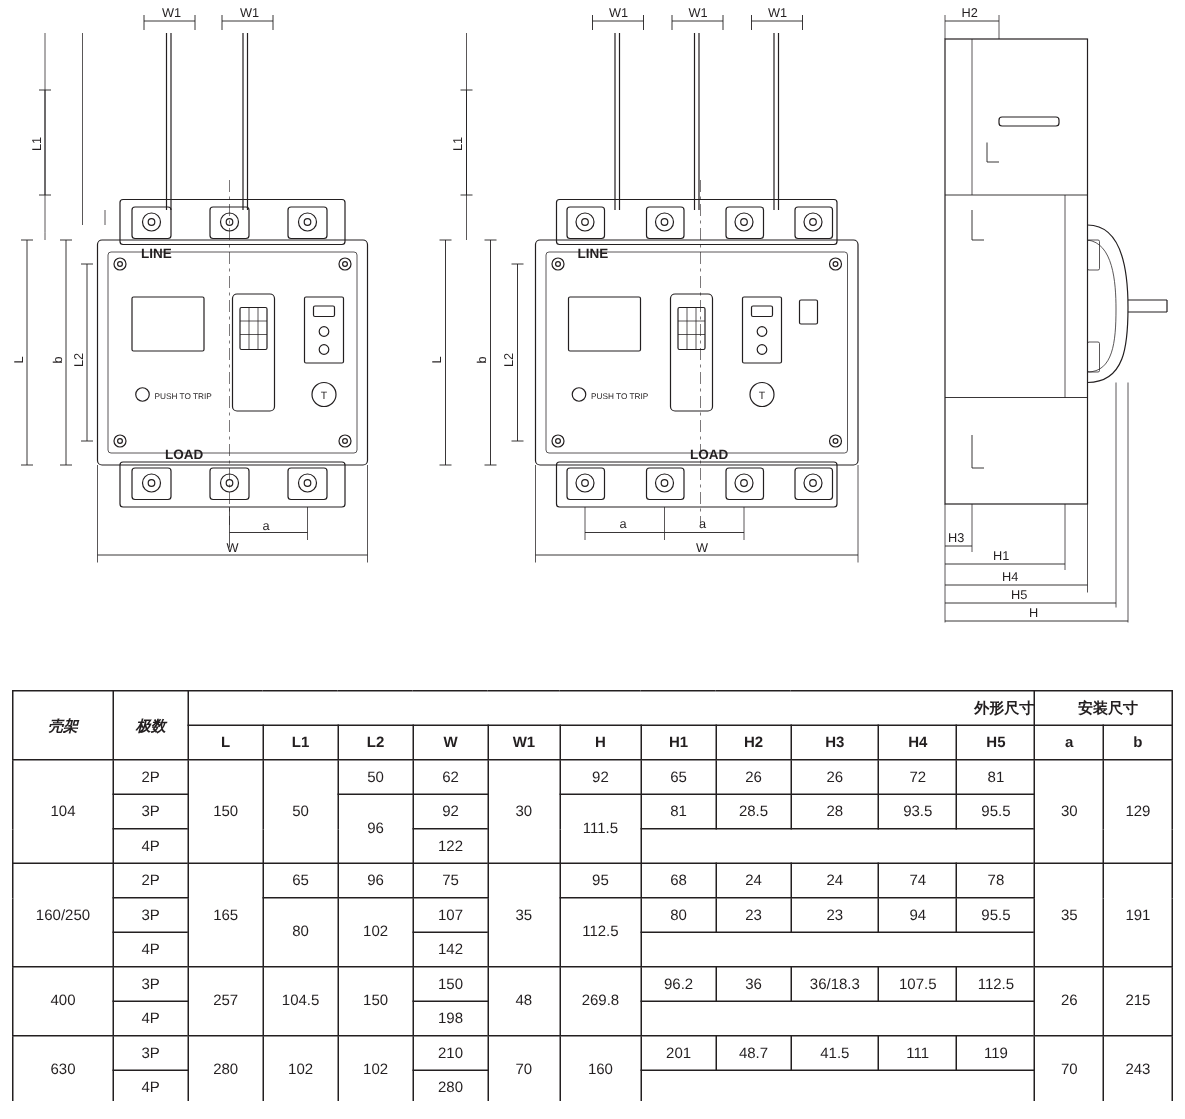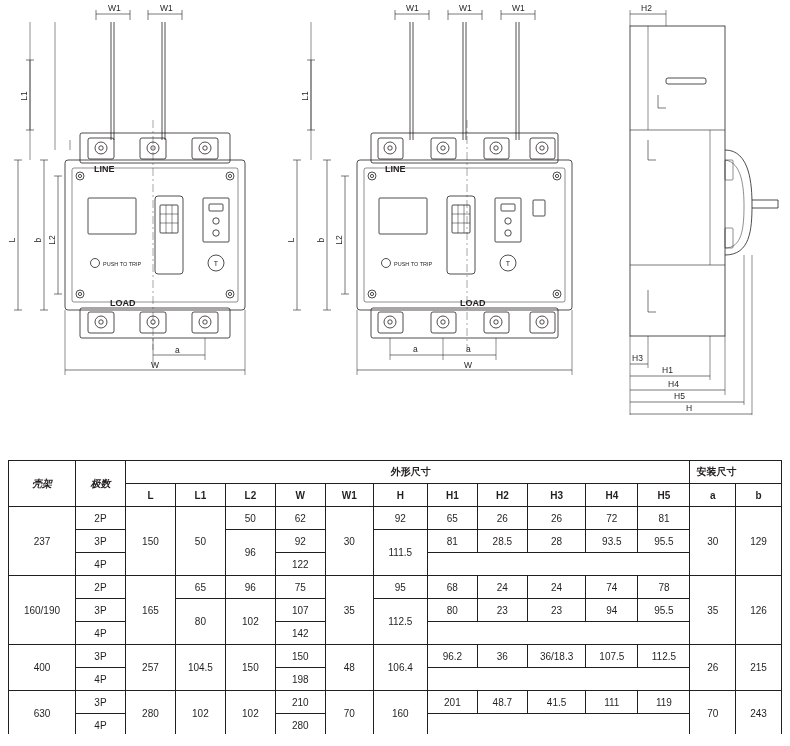--- a/index.html
+++ b/index.html
@@ -327,42 +327,42 @@
     </svg>
 
   </div>
 
   <div class="tablewrap">
     <table class="spec">
       <thead>
         <tr>
           <th class="c-frame lbl-bold" rowspan="2">壳架</th>
           <th class="c-pole lbl-bold" rowspan="2">极数</th>
-          <th class="hdr-group" colspan="11" style="text-align:center;padding-left:6px;">外形尺寸</th>
-          <th class="hdr-group" colspan="2" style="text-align:left;padding-left:6px;">安装尺寸</th>
+          <th class="hdr-group" colspan="11" style="text-align:right;padding-left:6px;">外形尺寸</th>
+          <th class="hdr-group" colspan="2" style="text-align:center;padding-left:6px;">安装尺寸</th>
         </tr>
         <tr>
           <th class="c-L">L</th>
           <th class="c-L1">L1</th>
           <th class="c-L2">L2</th>
           <th class="c-W">W</th>
           <th class="c-W1">W1</th>
           <th class="c-H">H</th>
           <th class="c-H1">H1</th>
           <th class="c-H2">H2</th>
           <th class="c-H3">H3</th>
           <th class="c-H4">H4</th>
           <th class="c-H5">H5</th>
           <th class="c-a">a</th>
           <th class="c-b">b</th>
         </tr>
       </thead>
       <tbody id="table-body">
           <tr>
-            <td class="c-frame" rowspan="3">237</td>
+            <td class="c-frame" rowspan="3">104</td>
             <td class="c-pole">2P</td>
             <td class="c-L" rowspan="3">150</td>
             <td class="c-L1" rowspan="3">50</td>
             <td class="c-L2">50</td>
             <td class="c-W">62</td>
             <td class="c-W1" rowspan="3">30</td>
             <td class="c-H">92</td>
             <td class="c-H1">65</td>
             <td class="c-H2">26</td>
             <td class="c-H3">26</td>
@@ -380,35 +380,35 @@
             <td class="c-H2">28.5</td>
             <td class="c-H3">28</td>
             <td class="c-H4">93.5</td>
             <td class="c-H5">95.5</td>
           </tr>
           <tr>
             <td class="c-pole">4P</td>
             <td class="c-W">122</td>
           </tr>
           <tr>
-            <td class="c-frame" rowspan="3">160/190</td>
+            <td class="c-frame" rowspan="3">160/250</td>
             <td class="c-pole">2P</td>
             <td class="c-L" rowspan="3">165</td>
             <td class="c-L1">65</td>
             <td class="c-L2">96</td>
             <td class="c-W">75</td>
             <td class="c-W1" rowspan="3">35</td>
             <td class="c-H">95</td>
             <td class="c-H1">68</td>
             <td class="c-H2">24</td>
             <td class="c-H3">24</td>
             <td class="c-H4">74</td>
             <td class="c-H5">78</td>
             <td class="c-a" rowspan="3">35</td>
-            <td class="c-b" rowspan="3">126</td>
+            <td class="c-b" rowspan="3">191</td>
           </tr>
           <tr>
             <td class="c-pole">3P</td>
             <td class="c-L1" rowspan="2">80</td>
             <td class="c-L2" rowspan="2">102</td>
             <td class="c-W">107</td>
             <td class="c-H" rowspan="2">112.5</td>
             <td class="c-H1">80</td>
             <td class="c-H2">23</td>
             <td class="c-H3">23</td>
@@ -420,21 +420,21 @@
             <td class="c-W">142</td>
           </tr>
           <tr>
             <td class="c-frame" rowspan="2">400</td>
             <td class="c-pole">3P</td>
             <td class="c-L" rowspan="2">257</td>
             <td class="c-L1" rowspan="2">104.5</td>
             <td class="c-L2" rowspan="2">150</td>
             <td class="c-W">150</td>
             <td class="c-W1" rowspan="2">48</td>
-            <td class="c-H" rowspan="2">106.4</td>
+            <td class="c-H" rowspan="2">269.8</td>
             <td class="c-H1">96.2</td>
             <td class="c-H2">36</td>
             <td class="c-H3">36/18.3</td>
             <td class="c-H4">107.5</td>
             <td class="c-H5">112.5</td>
             <td class="c-a" rowspan="2">26</td>
             <td class="c-b" rowspan="2">215</td>
           </tr>
           <tr>
             <td class="c-pole">4P</td>

